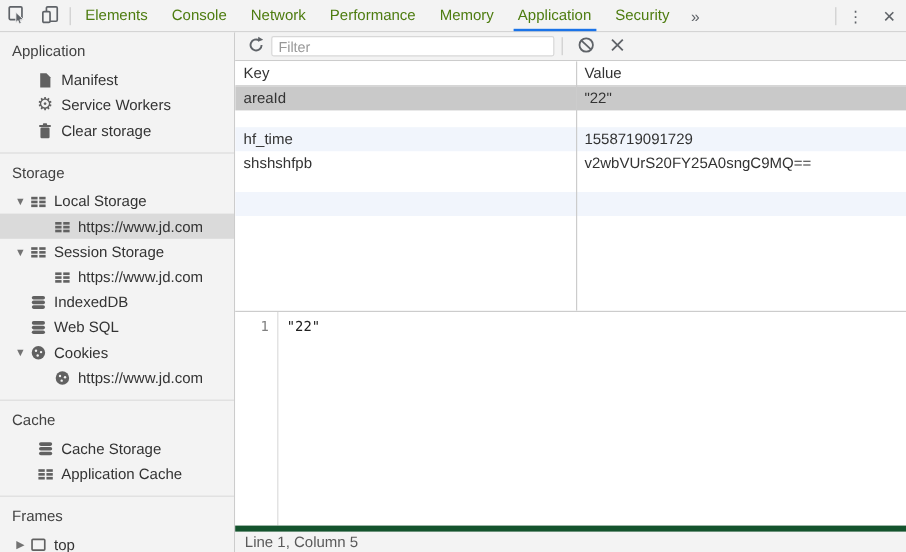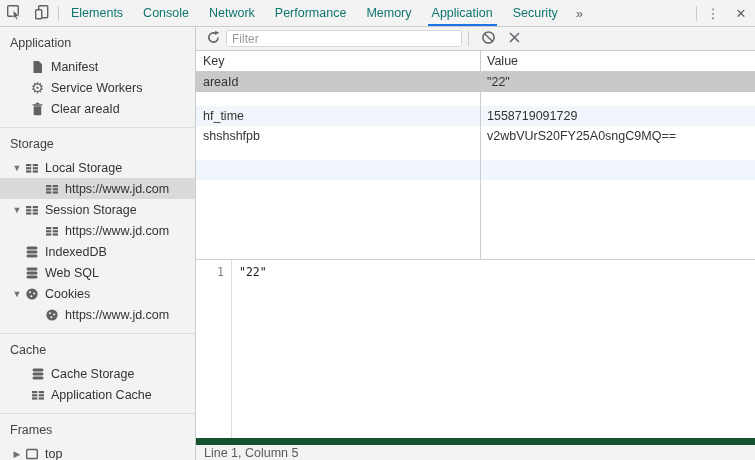--- a/index.html
+++ b/index.html
@@ -6,21 +6,21 @@
   html,body { width:755px; height:460px; overflow:hidden; background:#fff;
               font-family:"Liberation Sans", sans-serif; font-size:12.5px; color:#333;
               -webkit-font-smoothing:antialiased; }
   .devtools { width:755px; height:460px; display:flex; flex-direction:column; border:0; }
 
   
   .tabbar { height:27px; background:#f3f3f3; border-bottom:1px solid #ccc;
             display:flex; align-items:stretch; flex:none; }
   .iconbtn { width:28px; display:flex; align-items:center; justify-content:center; cursor:pointer; color:#5f6368; }
   .vsep { width:1px; height:15px; background:#ccc; align-self:center; margin:0 2px; }
-  .tab { padding:0 10px; display:flex; align-items:center; position:relative; cursor:pointer; color:#0f766e; white-space:nowrap; }
+  .tab { padding:0 10px; display:flex; align-items:center; position:relative; cursor:pointer; color:#4d7c0f; white-space:nowrap; }
   .tab.active::after { content:""; position:absolute; left:6px; right:6px; bottom:0; height:2px; background:#1a73e8; }
   .tab-overflow { padding:0 8px; display:flex; align-items:center; cursor:pointer; color:#5f6368; font-size:13px; }
   .tabbar-right { margin-left:auto; display:flex; align-items:stretch; }
   .menu-dots { font-size:13px; letter-spacing:0; }
   .close-x { font-size:13px; }
 
   
   .content { flex:1; display:flex; min-height:0; }
 
   
@@ -55,21 +55,21 @@
   .dg-row { height:20px; display:flex; align-items:center; }
   .dg-cell-key { width:284px; flex:none; padding-left:7px; overflow:hidden; text-overflow:ellipsis; white-space:nowrap; }
   .dg-cell-val { flex:1; padding-left:7px; overflow:hidden; text-overflow:ellipsis; white-space:nowrap; }
   .dg-row.stripe { background:#f1f5fc;margin-top:14px; }
   .dg-row.selected { background:#c9c9c9; }
 
   .preview { flex:1; display:flex; background:#fff; min-height:0; font-family:"DejaVu Sans Mono", monospace; font-size:11.5px; }
   .gutter { width:36px; flex:none; border-right:1px solid #ddd; text-align:right; padding:5px 7px 0 0; color:#808080; }
   .codearea { flex:1; padding:5px 0 0 7px; color:#222; cursor:text; }
 
-  .statusbar { height:22px; flex:none; background:#f3f3f3; border-top:7px solid #14532d;
+  .statusbar { height:22px; flex:none; background:#f3f3f3; border-top:5px solid #14532d;
                display:flex; align-items:center; padding-left:8px; color:#5a5a5a; }
 </style>
 </head>
 <body>
 
 <div class="devtools">
 
   <div class="tabbar">
     <div class="iconbtn">
       <span>
@@ -124,21 +124,21 @@
           <span>Service Workers</span>
         </div>
         <div class="side-row ind-a">
           <span class="sicon">
             <svg width="13" height="14" viewBox="0 0 13 14">
               <rect x="2.7" y="4.2" width="7.6" height="9" rx="1" fill="#616161"></rect>
               <rect x="1.5" y="2.2" width="10" height="1.6" rx="0.8" fill="#616161"></rect>
               <rect x="4.7" y="0.8" width="3.6" height="1.6" rx="0.8" fill="#616161"></rect>
             </svg>
           </span>
-          <span>Clear areaId</span>
+          <span>Clear storage</span>
         </div>
       </div>
 
       <div class="side-section">
         <div class="side-title">Storage</div>
 
         <div class="side-row ind-t">
           <span class="twisty">▼</span>
           <span class="sicon">
             <svg width="14" height="14" viewBox="0 0 14 14">

